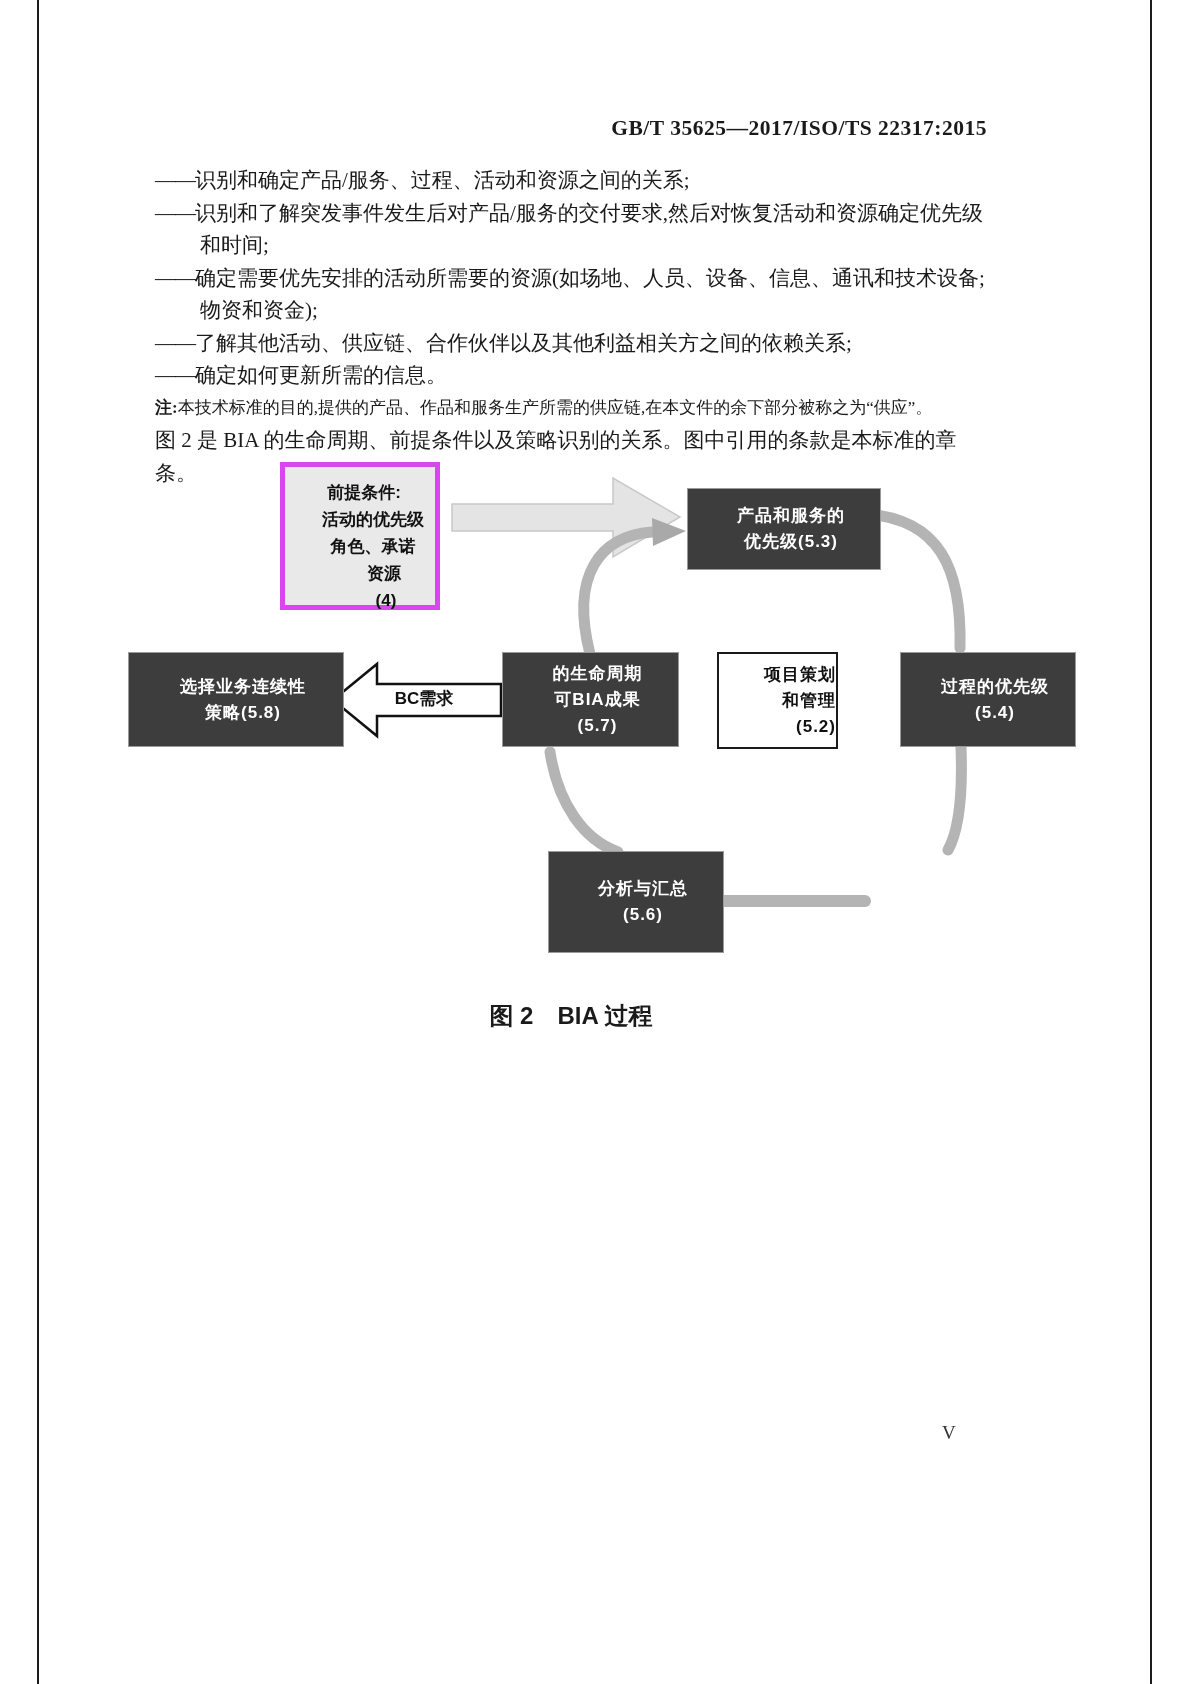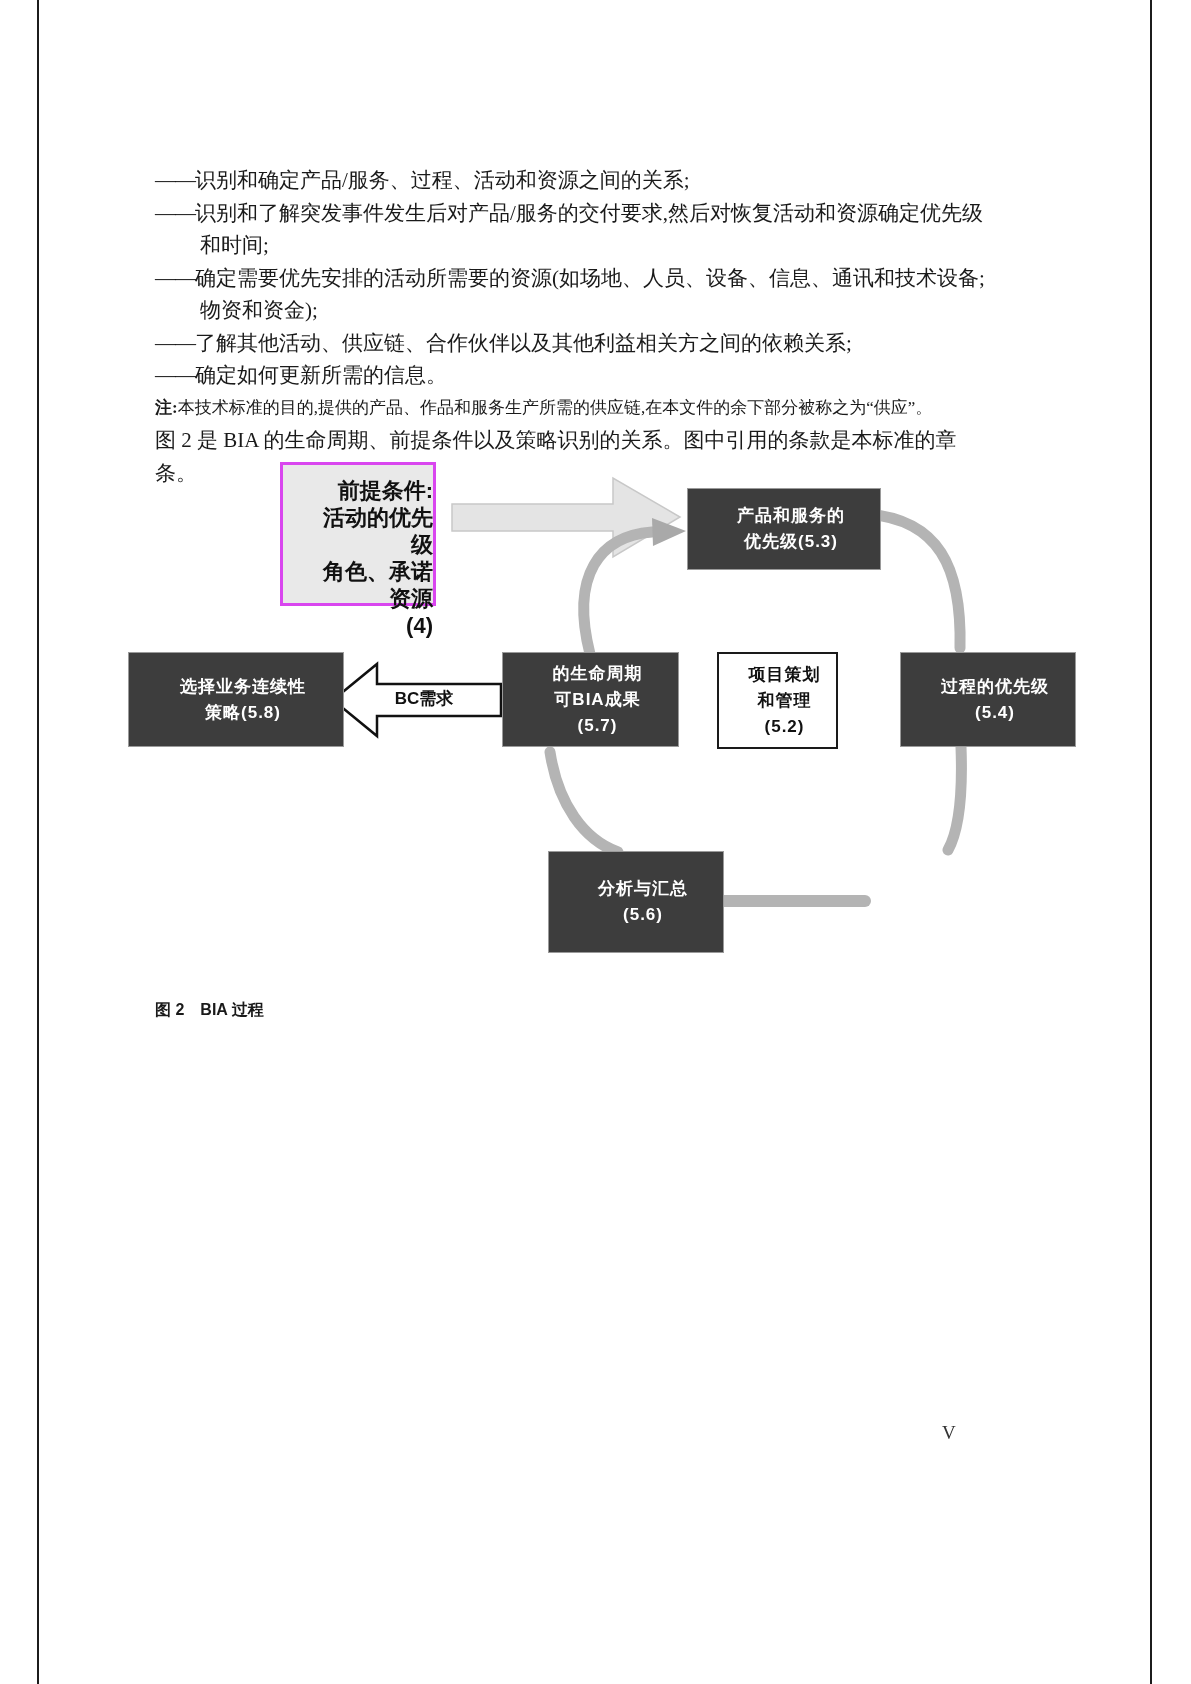--- a/index.html
+++ b/index.html
@@ -38,58 +38,59 @@
     position:absolute;z-index:2;
     display:flex;flex-direction:column;justify-content:center;
     font-family:"Liberation Sans","DejaVu Sans",sans-serif;
     font-weight:bold;text-align:center;
   }
   .node-dark{
     background:#3d3d3d;color:#ffffff;border:1px solid #9a9a9a;
     font-size:17px;line-height:26px;letter-spacing:1px;padding-left:14px;
   }
   .node-light{
-    background:#e9e9e9;color:#111;border:3px solid #d946ef;
-    font-size:22px;line-height:27px;text-align:right;justify-content:flex-start;
+    background:#e9e9e9;color:#111;border:5px solid #d946ef;
+    font-size:17px;line-height:27px;text-align:center;justify-content:flex-start;
     padding-top:12px;
   }
   .node-white{
     background:#ffffff;color:#111;border:2px solid #1a1a1a;
-    font-size:17px;line-height:26px;text-align:center;padding-left:14px;letter-spacing:1px;
+    font-size:17px;line-height:26px;text-align:right;padding-left:14px;letter-spacing:1px;
   }
   .prereq-title{margin-left:8px;}
   .prereq-i0,.prereq-i1{margin-left:26px;}
   .prereq-i2{margin-left:48px;}
   .prereq-i3{margin-left:52px;}
 
   .bc-label{
     position:absolute;left:372px;top:687px;width:104px;z-index:3;
     font-family:"Liberation Sans","DejaVu Sans",sans-serif;
     font-weight:bold;font-size:17px;text-align:center;color:#111;
   }
 
   .fig-caption{
     position:absolute;left:155px;top:1000px;width:832px;z-index:2;
-    text-align:left;font-weight:bold;font-size:16px;
+    text-align:center;font-weight:bold;font-size:24px;
     font-family:"Liberation Sans","DejaVu Sans",sans-serif;
   }
 
   .page-num{
     position:absolute;left:942px;top:1422px;
     font-size:19px;font-family:"Liberation Serif","DejaVu Serif",serif;color:#333;
   }
 </style>
 </head>
 <body>
 
 <div class="page">
 
   <div class="edge-line edge-left"></div>
   <div class="edge-line edge-right"></div>
 
+  <div class="doc-header">GB/T 35625—2017/ISO/TS 22317:2015</div>
 
   <div class="text-block">
     <div class="bullet">
       <span class="dash">——</span><span>识别和确定产品/服务、过程、活动和资源之间的关系;</span>
     </div>
     <div class="bullet">
       <span class="dash">——</span><span>识别和了解突发事件发生后对产品/服务的交付要求,然后对恢复活动和资源确定优先级和时间;</span>
     </div>
     <div class="bullet">
       <span class="dash">——</span><span>确定需要优先安排的活动所需要的资源(如场地、人员、设备、信息、通讯和技术设备;物资和资金);</span>

